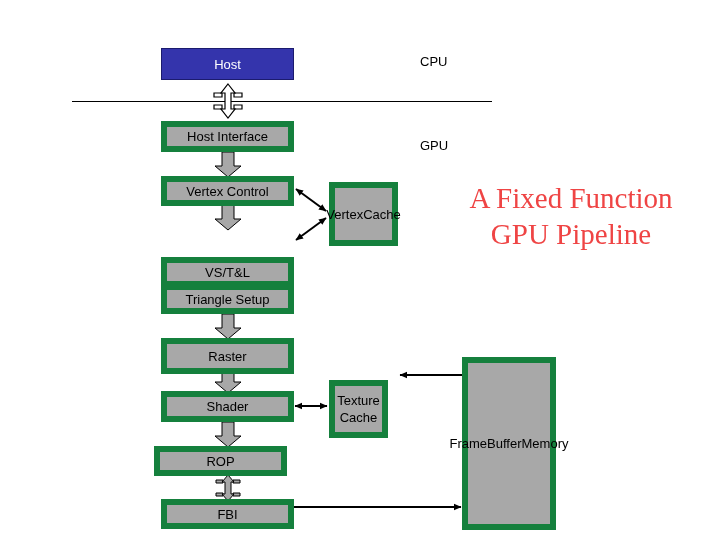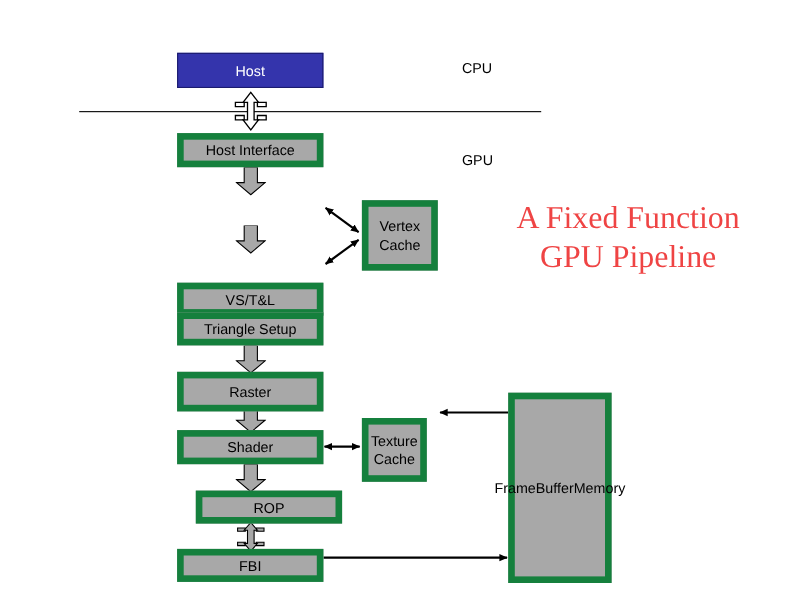--- a/index.html
+++ b/index.html
@@ -167,34 +167,35 @@
 
     <line x1="462" y1="375" x2="400" y2="375" stroke="#000000" stroke-width="2" marker-end="url(#ah)"></line>
 
     <line x1="294" y1="507" x2="461" y2="507" stroke="#000000" stroke-width="2" marker-end="url(#ah)"></line>
   </svg>
 
   <div class="node host" style="left:161px; top:48px; width:133px; height:32px;">Host</div>
 
   <div class="node" style="left:161px; top:121px; width:133px; height:31px;">Host Interface</div>
 
+  <div class="node" style="left:161px; top:176px; width:133px; height:30px;">Vertex Control</div>
 
   <div class="node" style="left:161px; top:229px; width:133px; height:30px;margin-top:28px;">VS/T&amp;L</div>
 
   <div class="node" style="left:161px; top:284px; width:133px; height:30px;">Triangle Setup</div>
 
   <div class="node" style="left:161px; top:338px; width:133px; height:36px;">Raster</div>
 
   <div class="node" style="left:161px; top:391px; width:133px; height:31px;">Shader</div>
 
-  <div class="node" style="left:178px; top:446px; width:133px; height:30px;">ROP</div>
+  <div class="node" style="left:154px; top:446px; width:133px; height:30px;">ROP</div>
 
   <div class="node" style="left:161px; top:499px; width:133px; height:30px;">FBI</div>
 
-  <div class="node cache" style="left:329px; top:182px; width:69px; height:64px; flex-direction:column;">
+  <div class="node cache" style="left:329px; top:182px; width:69px; height:64px; flex-direction:row;">
     <div>Vertex</div>
     <div>Cache</div>
   </div>
 
   <div class="node cache" style="left:329px; top:380px; width:59px; height:58px; flex-direction:column;">
     <div>Texture</div>
     <div>Cache</div>
   </div>
 
   <div class="node fbm" style="left:462px; top:357px; width:94px; height:173px; ">

